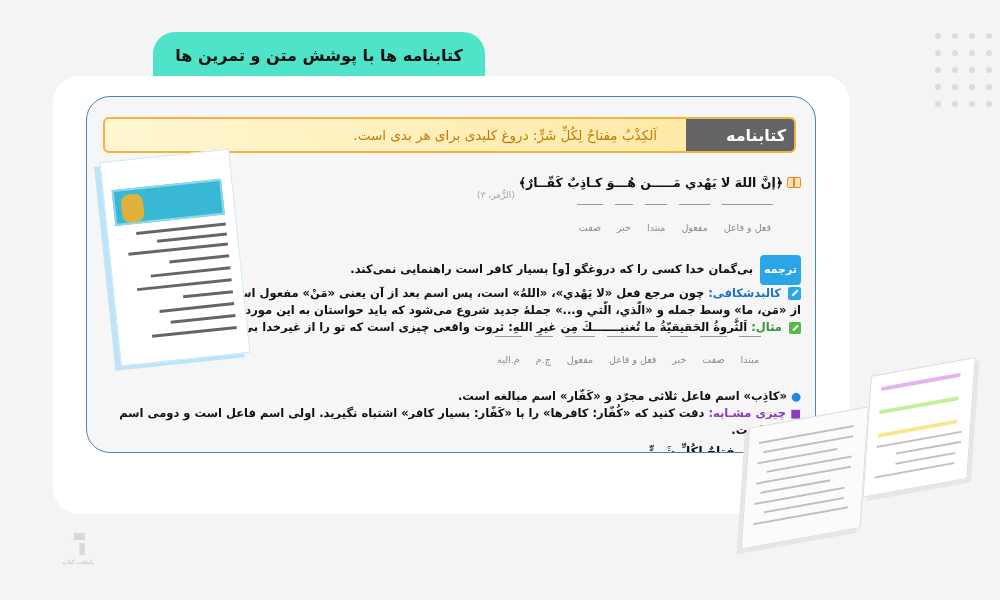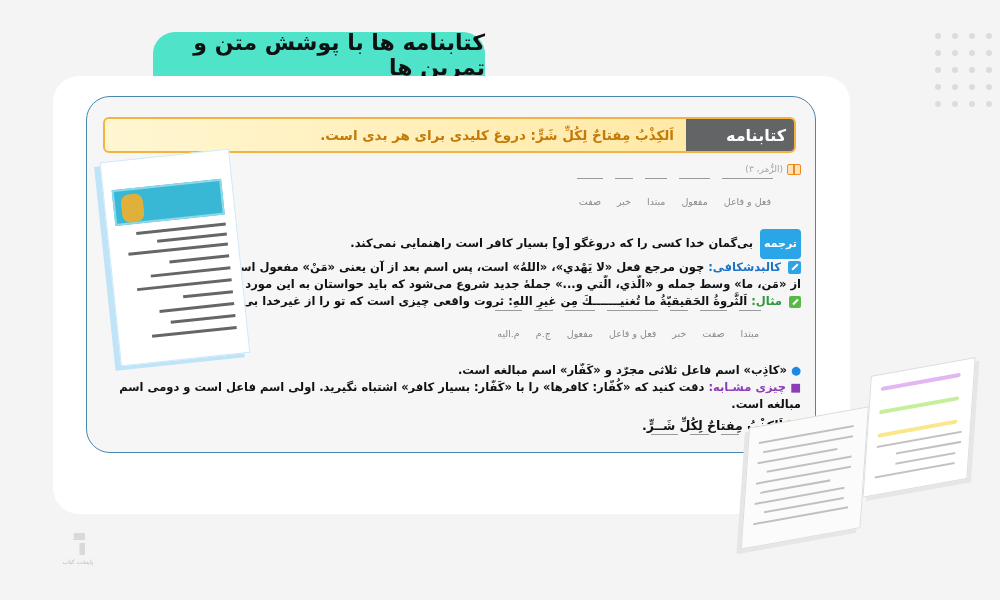--- a/index.html
+++ b/index.html
@@ -6,21 +6,21 @@
   html, body { width: 1000px; height: 600px; overflow: hidden; }
   body {
     background: #f4f4f4;
     font-family: "DejaVu Sans", sans-serif;
     position: relative;
   }
   .title-tab {
     position: absolute; left: 153px; top: 32px; width: 332px; height: 46px;
     background: #4fe3c9; border-radius: 22px 22px 0 0;
     display: flex; align-items: center; justify-content: center;
-    font-size: 22px; font-weight: bold; color: #111; direction: rtl;
+    font-size: 16px; font-weight: bold; color: #111; direction: rtl;
   }
   .card {
     position: absolute; left: 53px; top: 76px; width: 797px; height: 438px;
     background: #ffffff; border-radius: 26px;
   }
   .panel {
     position: absolute; left: 86px; top: 96px; width: 730px; height: 357px;
     background: #f6f6f6; border: 1.5px solid #4a86ad; border-radius: 24px;
     overflow: hidden;
   }
@@ -28,35 +28,35 @@
     position: absolute; left: 16px; top: 20px; width: 693px; height: 36px;
     background: linear-gradient(90deg, #fff6d1 0%, #ffe7a0 100%);
     border: 2px solid #f2b343; border-radius: 6px;
     display: flex; direction: rtl; align-items: stretch; overflow: hidden;
   }
   .banner-tag {
     background: #636466; color: #fff; font-weight: bold; font-size: 16px;
     width: 108px; display: flex; align-items: center; justify-content: center; padding-left: 32px;
   }
   .banner-text {
-    color: #c57a08; font-weight: bold; font-size: 13.5px;
-    display: flex; align-items: center; padding-right: 12px;
+    color: #c57a08; font-weight: normal; font-size: 13.5px;
+    display: flex; align-items: center; padding-right: 29px;
   }
   .content {
     position: absolute; right: 14px; top: 64px; width: 560px;
     direction: rtl; text-align: right; color: #111; font-size: 11.5px;
   }
   .line { line-height: 17px; white-space: nowrap; }
   .verse { font-weight: bold; font-size: 12.5px; display: flex; gap: 4px; align-items: center; }
   .book-icon {
     display: inline-block; width: 14px; height: 11px; border: 1.5px solid #f08a1c;
     background: linear-gradient(90deg, #ffe3b8 45%, #f08a1c 45%, #f08a1c 55%, #ffe3b8 55%);
     border-radius: 2px; vertical-align: middle;
   }
-  .ref { color: #a3a3a3; font-size: 9px; font-weight: normal; }
+  .ref { color: #a3a3a3; font-size: 9px; font-weight: normal; margin-top: 26px; }
   .gram {
     display: flex; gap: 12px; font-size: 9.5px; color: #8a8a8a;
     padding-right: 28px; line-height: 14px;
   }
   .gram span { border-top: 1.5px solid #9a9a9a; padding: 16px 2px; }
   .badge {
     display: inline-block; background: #2aa6e8; color: #fff; font-weight: bold;
     font-size: 11px; padding: 8px 4px; border-radius: 4px; line-height: 14px; margin-left: 3px;
   }
   .pen-icon {
@@ -131,20 +131,21 @@
 
 <div class="panel">
   <div class="banner">
     <div class="banner-tag">کتابنامه</div>
     <div class="banner-text">اَلکِذْبُ مِفتاحٌ لِکُلِّ شَرٍّ: دروغ کلیدی برای هر بدی است.</div>
   </div>
 
   <div class="content">
     <div class="line verse">
       <span class="book-icon"></span>
+      <span>﴿إنَّ اللهَ لا يَهْدي مَـــــن هُـــوَ كـاذِبٌ كَفّــارٌ﴾</span>
       <span class="ref">(الزُّمَر، ٣)</span>
     </div>
     <div class="gram">
       <span>فعل و فاعل</span>
       <span>مفعول</span>
       <span>مبتدا</span>
       <span>خبر</span>
       <span>صفت</span>
     </div>
 

